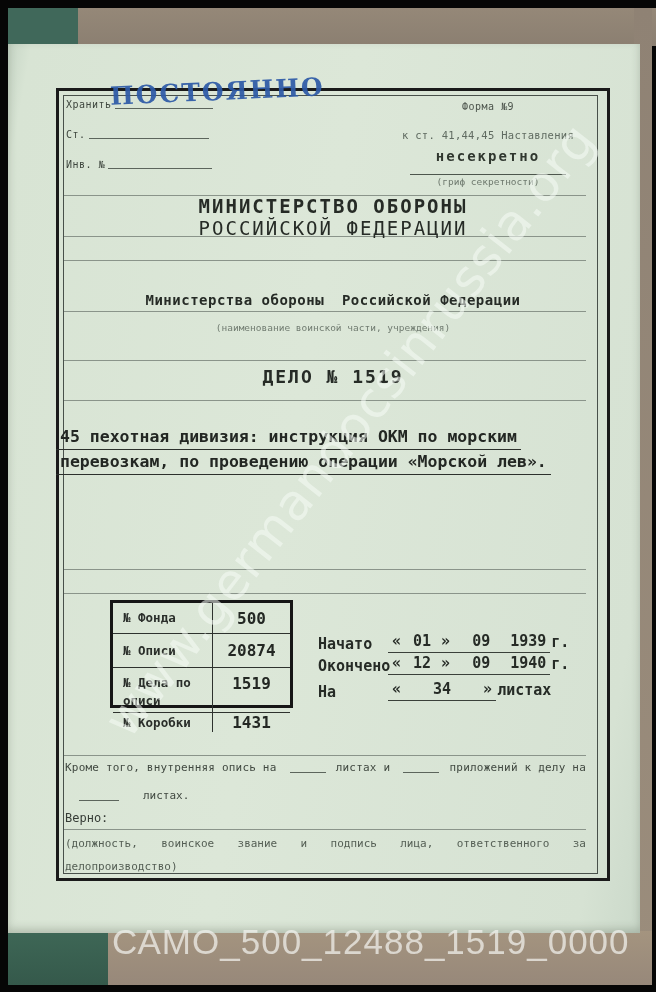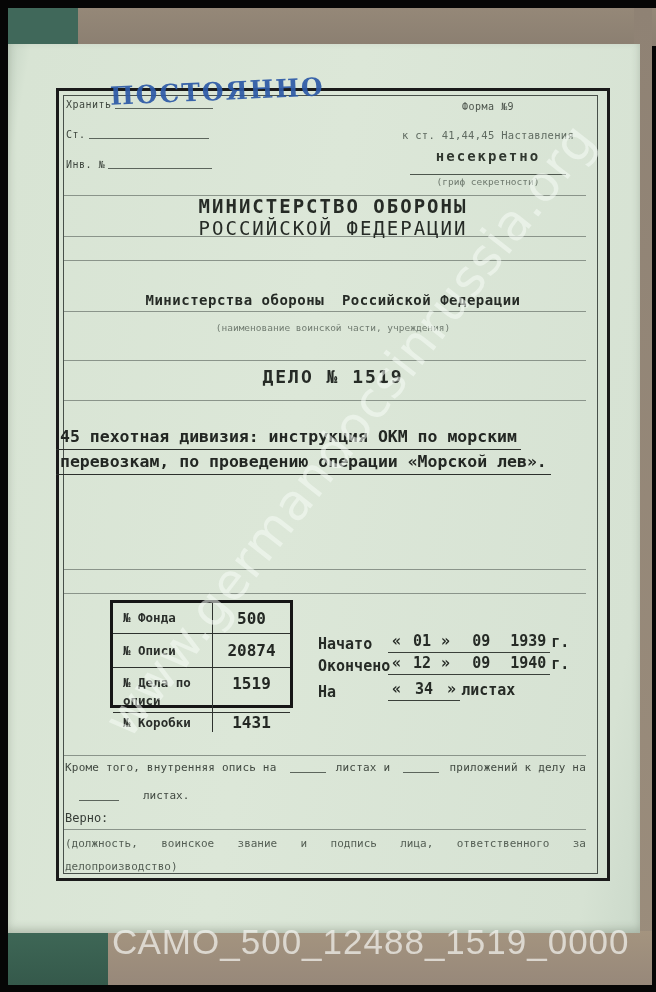--- a/index.html
+++ b/index.html
@@ -76,21 +76,21 @@
   .last.rc, .last.rv { border-bottom:none; }
 
   
   .drow { position:absolute; left:310px; display:flex; align-items:flex-end;
           font-size:15px; font-weight:bold; color:#262b26; }
   .d1 { top:588px; } .d2 { top:610px; } .d3 { top:636px; }
   .dlabel { width:70px; }
   .dgroup { display:flex; align-items:flex-end; border-bottom:1.5px solid #3a403a; padding:0 4px 2px 4px; }
   .dgroup span { display:inline-block; }
   .gap12 { margin-left:12px; } .gap10 { margin-left:10px; } .gap22 { margin-left:22px; }
-  .gap20 { margin-left:20px; } .gap14 { margin-left:14px; }
+  .gap20 { margin-left:20px; } .gap14 { margin-left:32px; }
   .dsuffix { margin:0 0 2px 1px; }
 
   
   .f-note1 { position:absolute; left:57px; top:717px; width:521px; display:flex;
              justify-content:space-between; align-items:flex-end;
              font-size:11px; color:#414941; letter-spacing:.2px; }
   .f-note2 { position:absolute; left:57px; top:745px; display:flex; align-items:flex-end;
              font-size:11px; color:#414941; }
   .f-verno { position:absolute; left:57px; top:767px; font-size:12px; color:#363c36; }
   .f-cap1  { position:absolute; left:57px; top:793px; width:521px; font-size:11px; color:#545e54;

